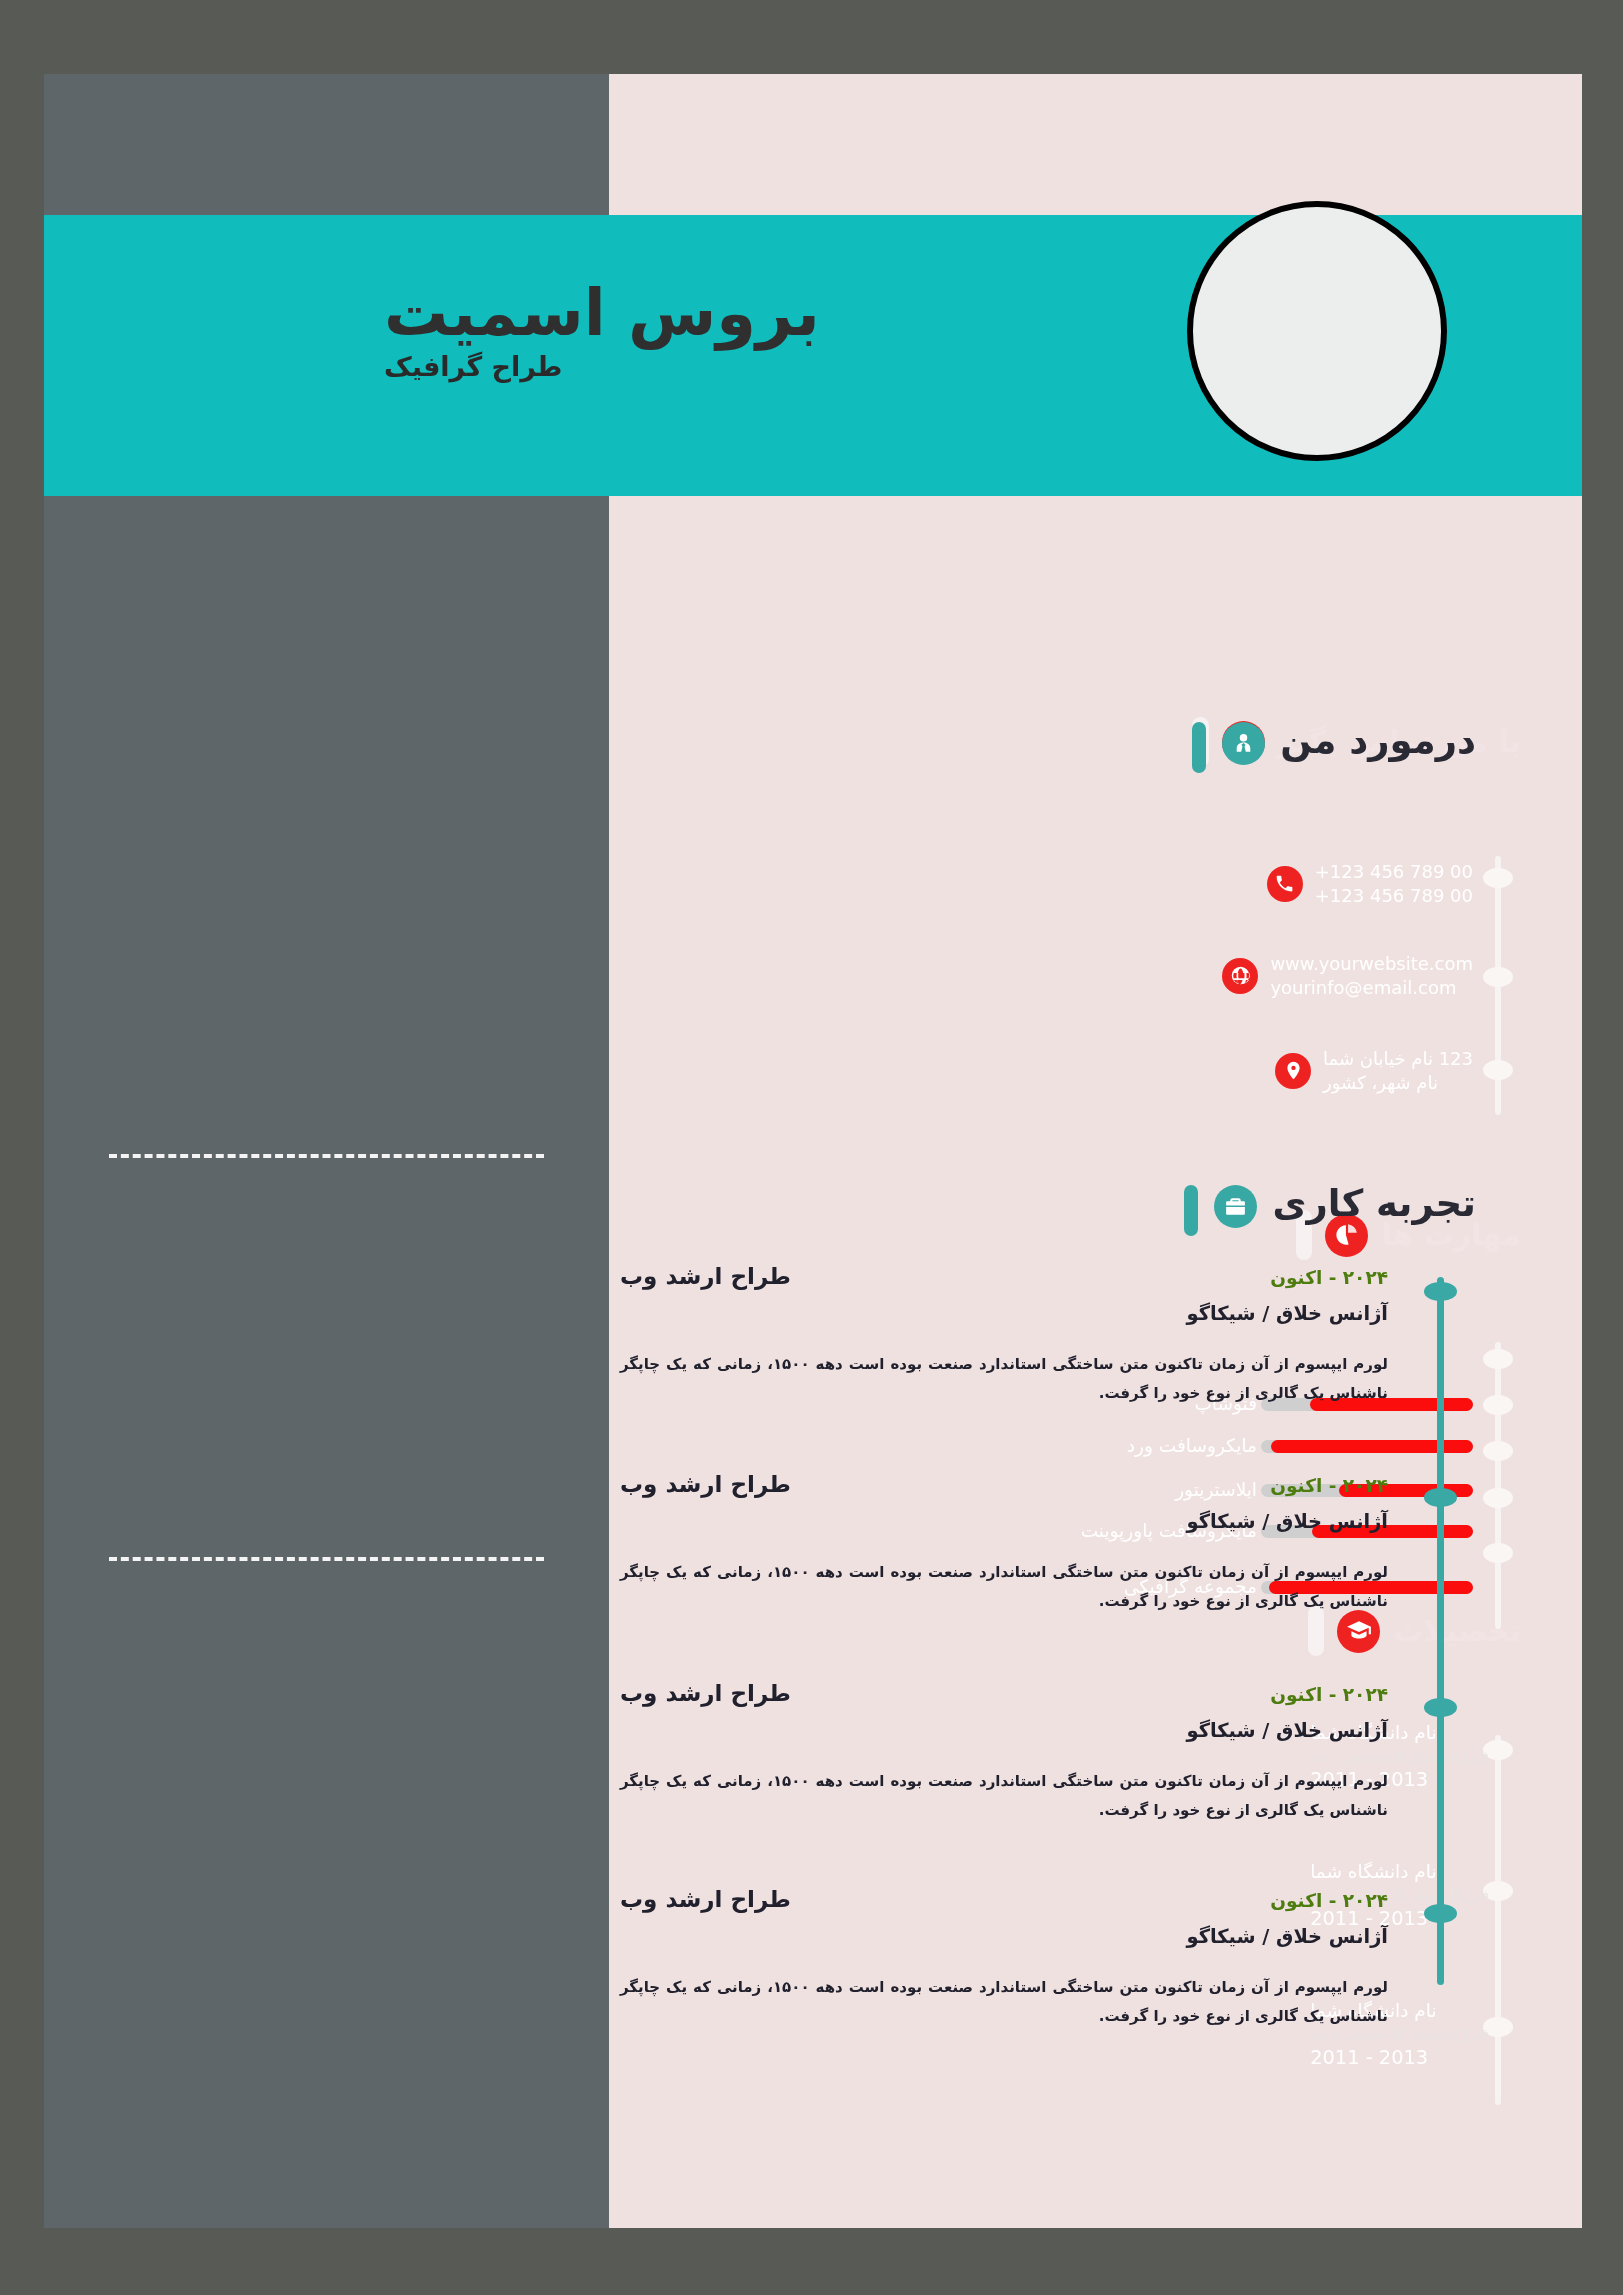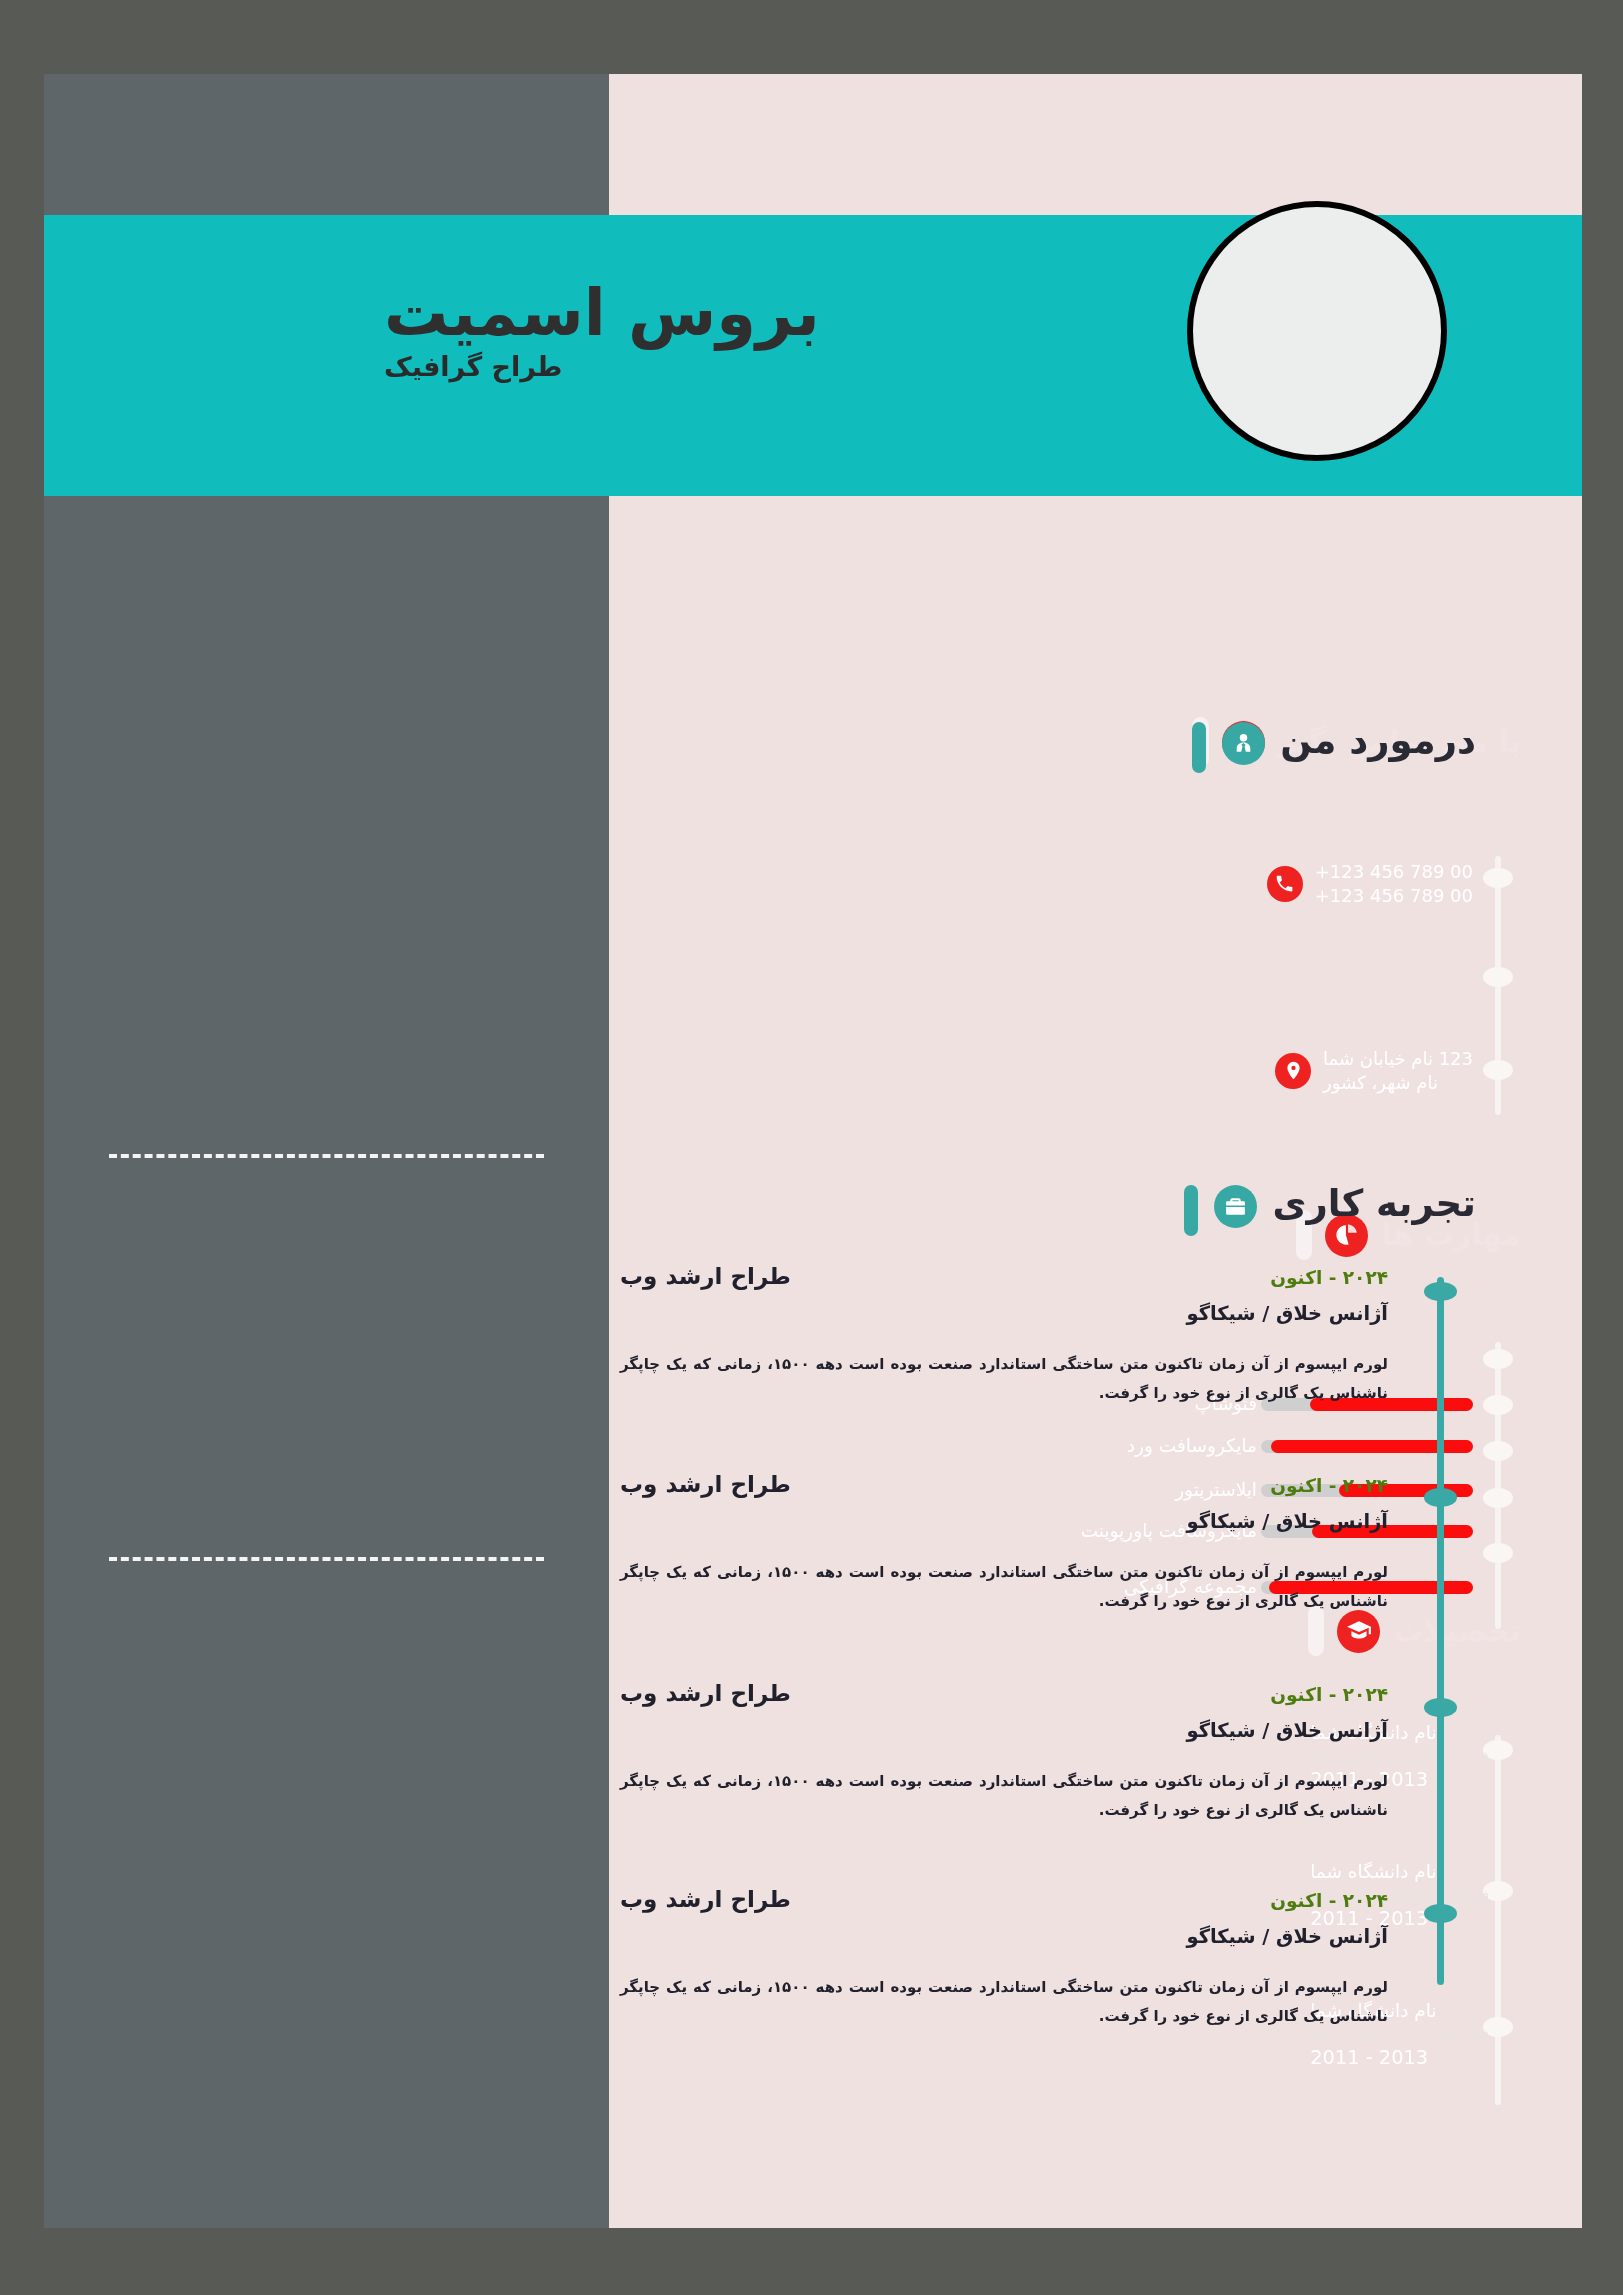--- a/index.html
+++ b/index.html
@@ -228,20 +228,31 @@
       <svg viewBox="0 0 24 24">
           <path d="M6.6 10.8c1.4 2.8 3.8 5.1 6.6 6.6l2.2-2.2c.3-.3.7-.4 1-.2 1.1.4 2.4.6 3.6.6.6 0 1 .4 1 1V20c0 .6-.4 1-1 1C10.6 21 3 13.4 3 4c0-.6.4-1 1-1h3.4c.6 0 1 .4 1 1 0 1.3.2 2.5.6 3.6.1.4 0 .7-.2 1z"></path>
         </svg>
     </div>
     <div class="c-lines">
       <span>+123 456 789 00</span>
       <span>+123 456 789 00</span>
     </div>
   </div>
 
+  <div class="contact-row" style="top:879px;">
+    <div class="c-icon">
+      <svg viewBox="0 0 24 24">
+          <path d="M12 2a10 10 0 100 20 10 10 0 000-20zm0 2c1.3 0 2.6 2.3 3.1 5H8.9C9.4 6.3 10.7 4 12 4zM4.3 9h3.4a22 22 0 000 6H4.3a8 8 0 010-6zm0 8h3.4c.5 1.9 1.3 3.4 2.2 4.3A8 8 0 014.3 17zm5.4 0h4.6c-.6 2.7-1.9 5-3.1 5s-2.5-2.3-3.1-5zm-.1-2a20 20 0 010-6h6.8a20 20 0 010 6zm8.7 2h3.4a8 8 0 01-5.6 4.3c.9-.9 1.7-2.4 2.2-4.3zm.4-2a22 22 0 000-6h3.4a8 8 0 010 6z"></path>
+        </svg>
+    </div>
+    <div class="c-lines">
+      <span>www.yourwebsite.com</span>
+      <span>yourinfo@email.com</span>
+    </div>
+  </div>
 
   <div class="contact-row" style="top:974px;">
     <div class="c-icon">
       <svg viewBox="0 0 24 24">
           <path d="M12 2a7 7 0 00-7 7c0 5.2 7 13 7 13s7-7.8 7-13a7 7 0 00-7-7zm0 9.5A2.5 2.5 0 1112 6.5a2.5 2.5 0 010 5z"></path>
         </svg>
     </div>
     <div class="c-lines">
       <span class="rtl">123 نام خیابان شما</span>
       <span class="rtl">نام شهر، کشور</span>

